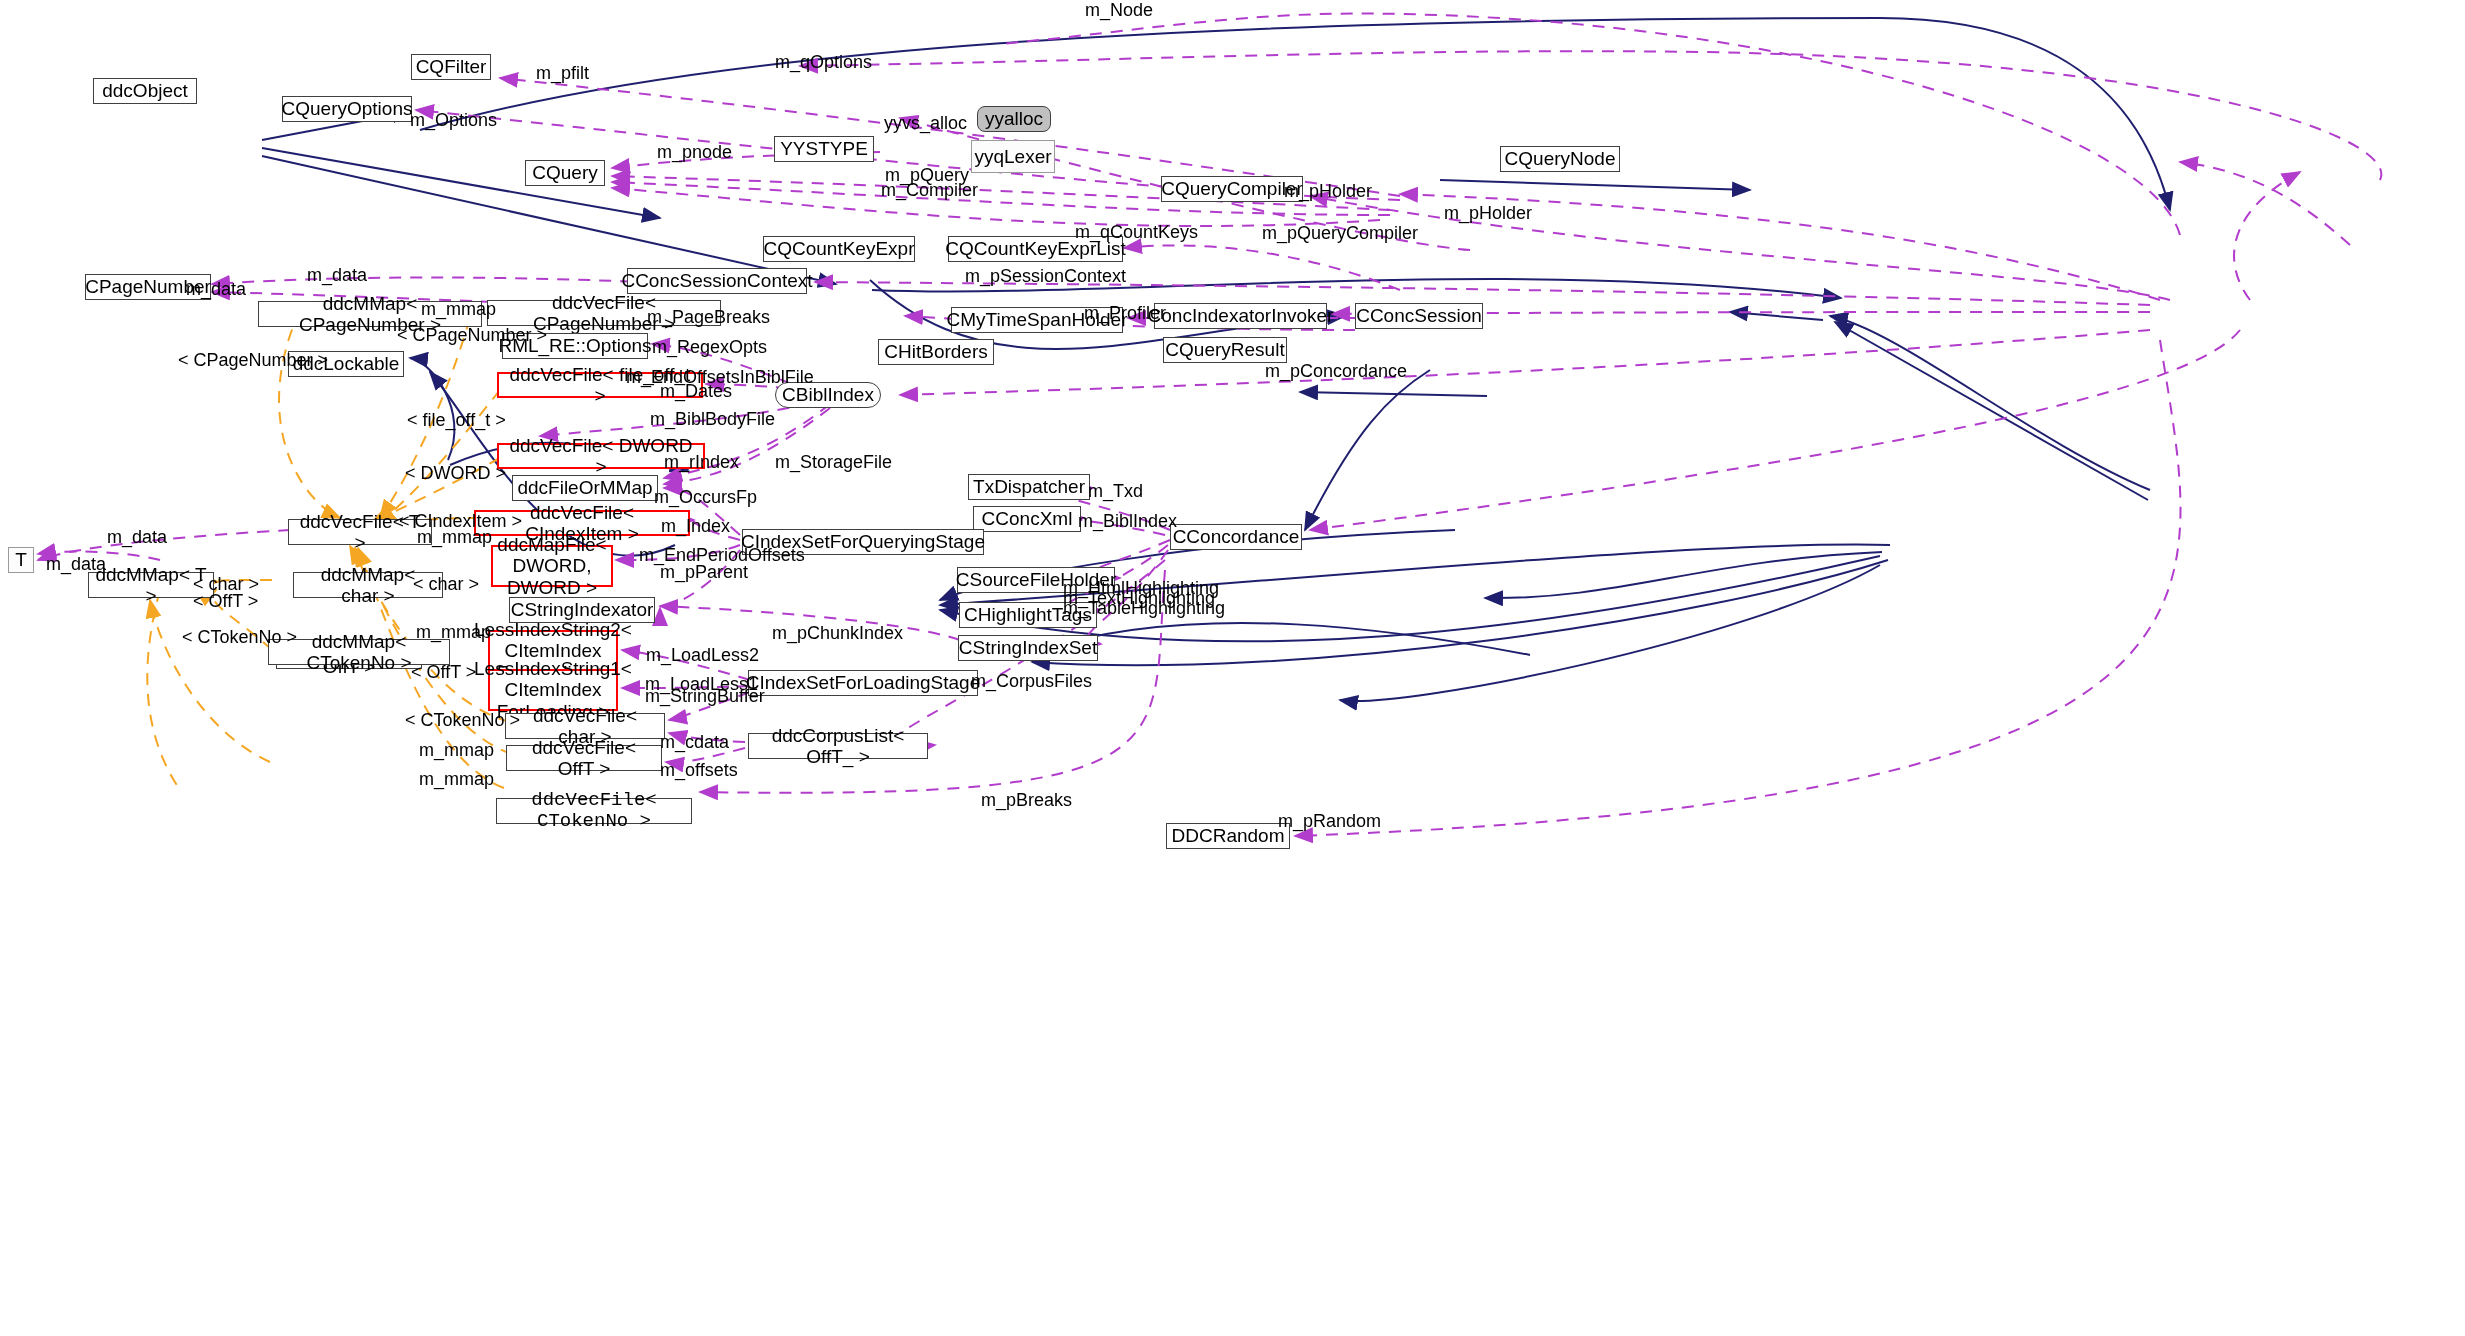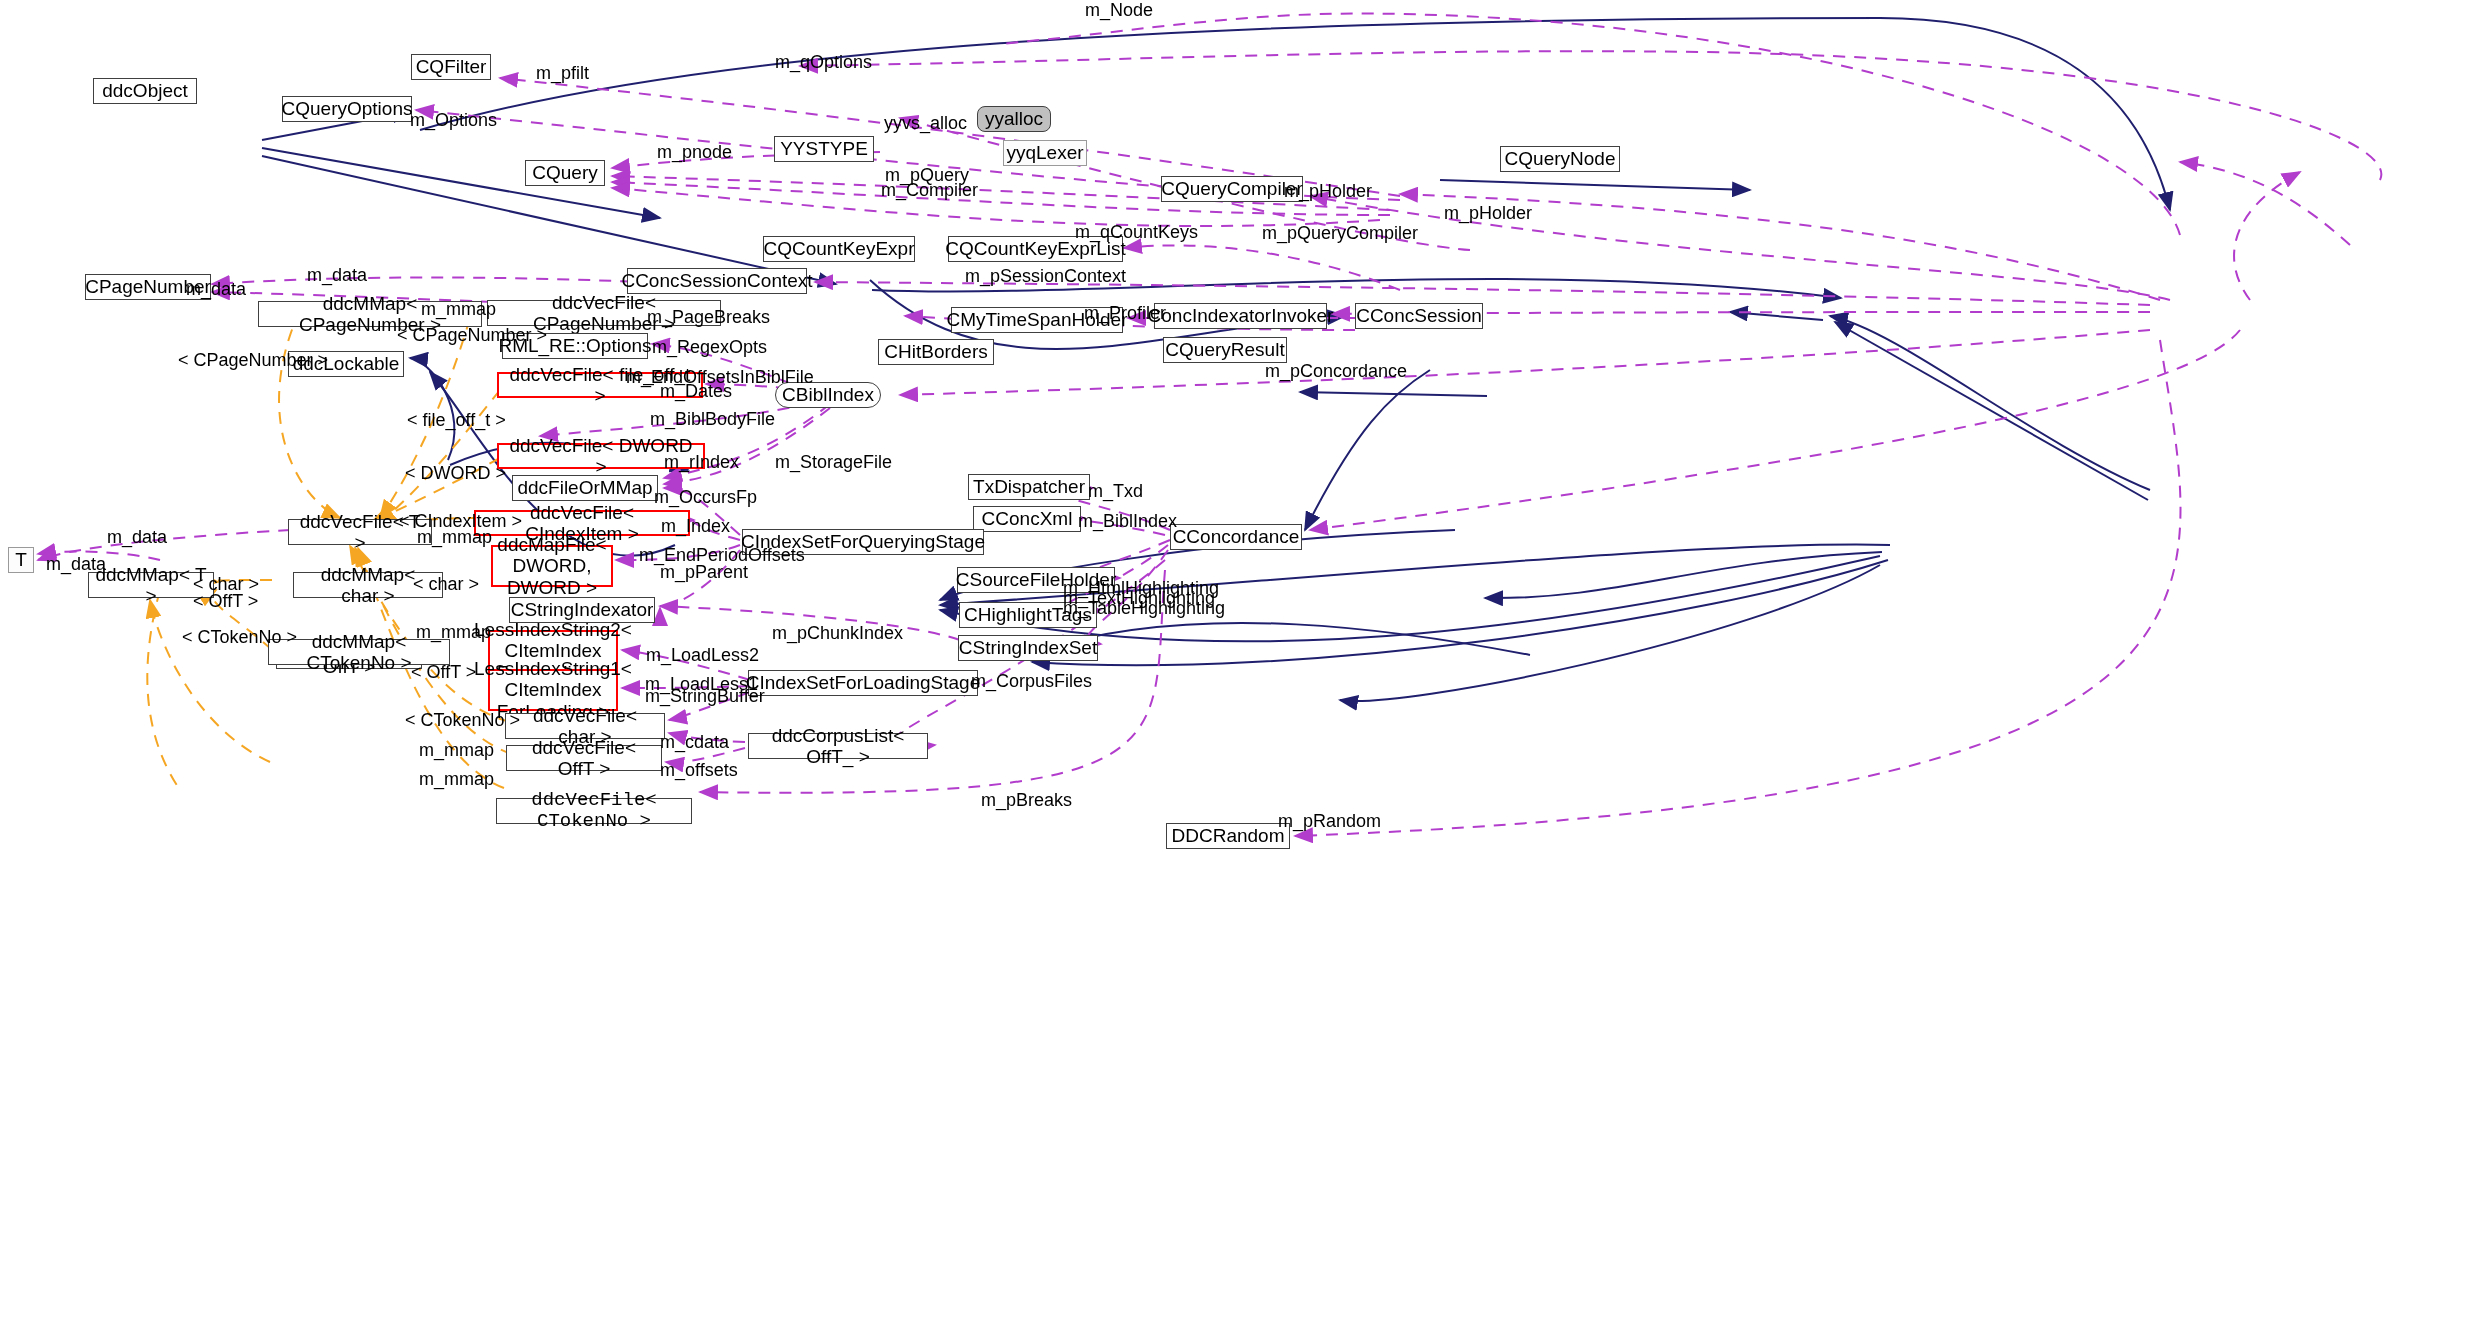--- a/index.html
+++ b/index.html
@@ -151,21 +151,21 @@
     </g>
   </svg>
 
   <div id="nodes-layer">
       <div class="node" style="left: 93px; top: 78px; width: 104px; height: 26px;">ddcObject</div>
       <div class="node" style="left: 411px; top: 54px; width: 80px; height: 26px;">CQFilter</div>
       <div class="node" style="left: 282px; top: 96px; width: 130px; height: 26px;">CQueryOptions</div>
       <div class="node" style="left: 525px; top: 160px; width: 80px; height: 26px;">CQuery</div>
       <div class="node" style="left: 774px; top: 136px; width: 100px; height: 26px;">YYSTYPE</div>
       <div class="node grey" style="left: 977px; top: 106px; width: 74px; height: 26px; border-radius: 8px;">yyalloc</div>
-      <div class="node light" style="left: 971px; top: 140px; width: 84px; height: 26px; margin-left: 32px;">yyqLexer</div>
+      <div class="node light" style="left: 971px; top: 140px; width: 84px; height: 33px;">yyqLexer</div>
       <div class="node" style="left: 1161px; top: 176px; width: 142px; height: 26px;">CQueryCompiler</div>
       <div class="node" style="left: 1500px; top: 146px; width: 120px; height: 26px;">CQueryNode</div>
       <div class="node" style="left: 763px; top: 236px; width: 152px; height: 26px;">CQCountKeyExpr</div>
       <div class="node" style="left: 948px; top: 236px; width: 175px; height: 26px;">CQCountKeyExprList</div>
       <div class="node" style="left: 85px; top: 274px; width: 126px; height: 26px;">CPageNumber</div>
       <div class="node" style="left: 627px; top: 268px; width: 180px; height: 26px;">CConcSessionContext</div>
       <div class="node" style="left: 258px; top: 301px; width: 224px; height: 26px;">ddcMMap&lt; CPageNumber &gt;</div>
       <div class="node" style="left: 487px; top: 300px; width: 234px; height: 26px;">ddcVecFile&lt; CPageNumber &gt;</div>
       <div class="node" style="left: 951px; top: 307px; width: 172px; height: 26px;">CMyTimeSpanHolder</div>
       <div class="node" style="left: 1154px; top: 303px; width: 173px; height: 26px;">ConcIndexatorInvoker</div>

